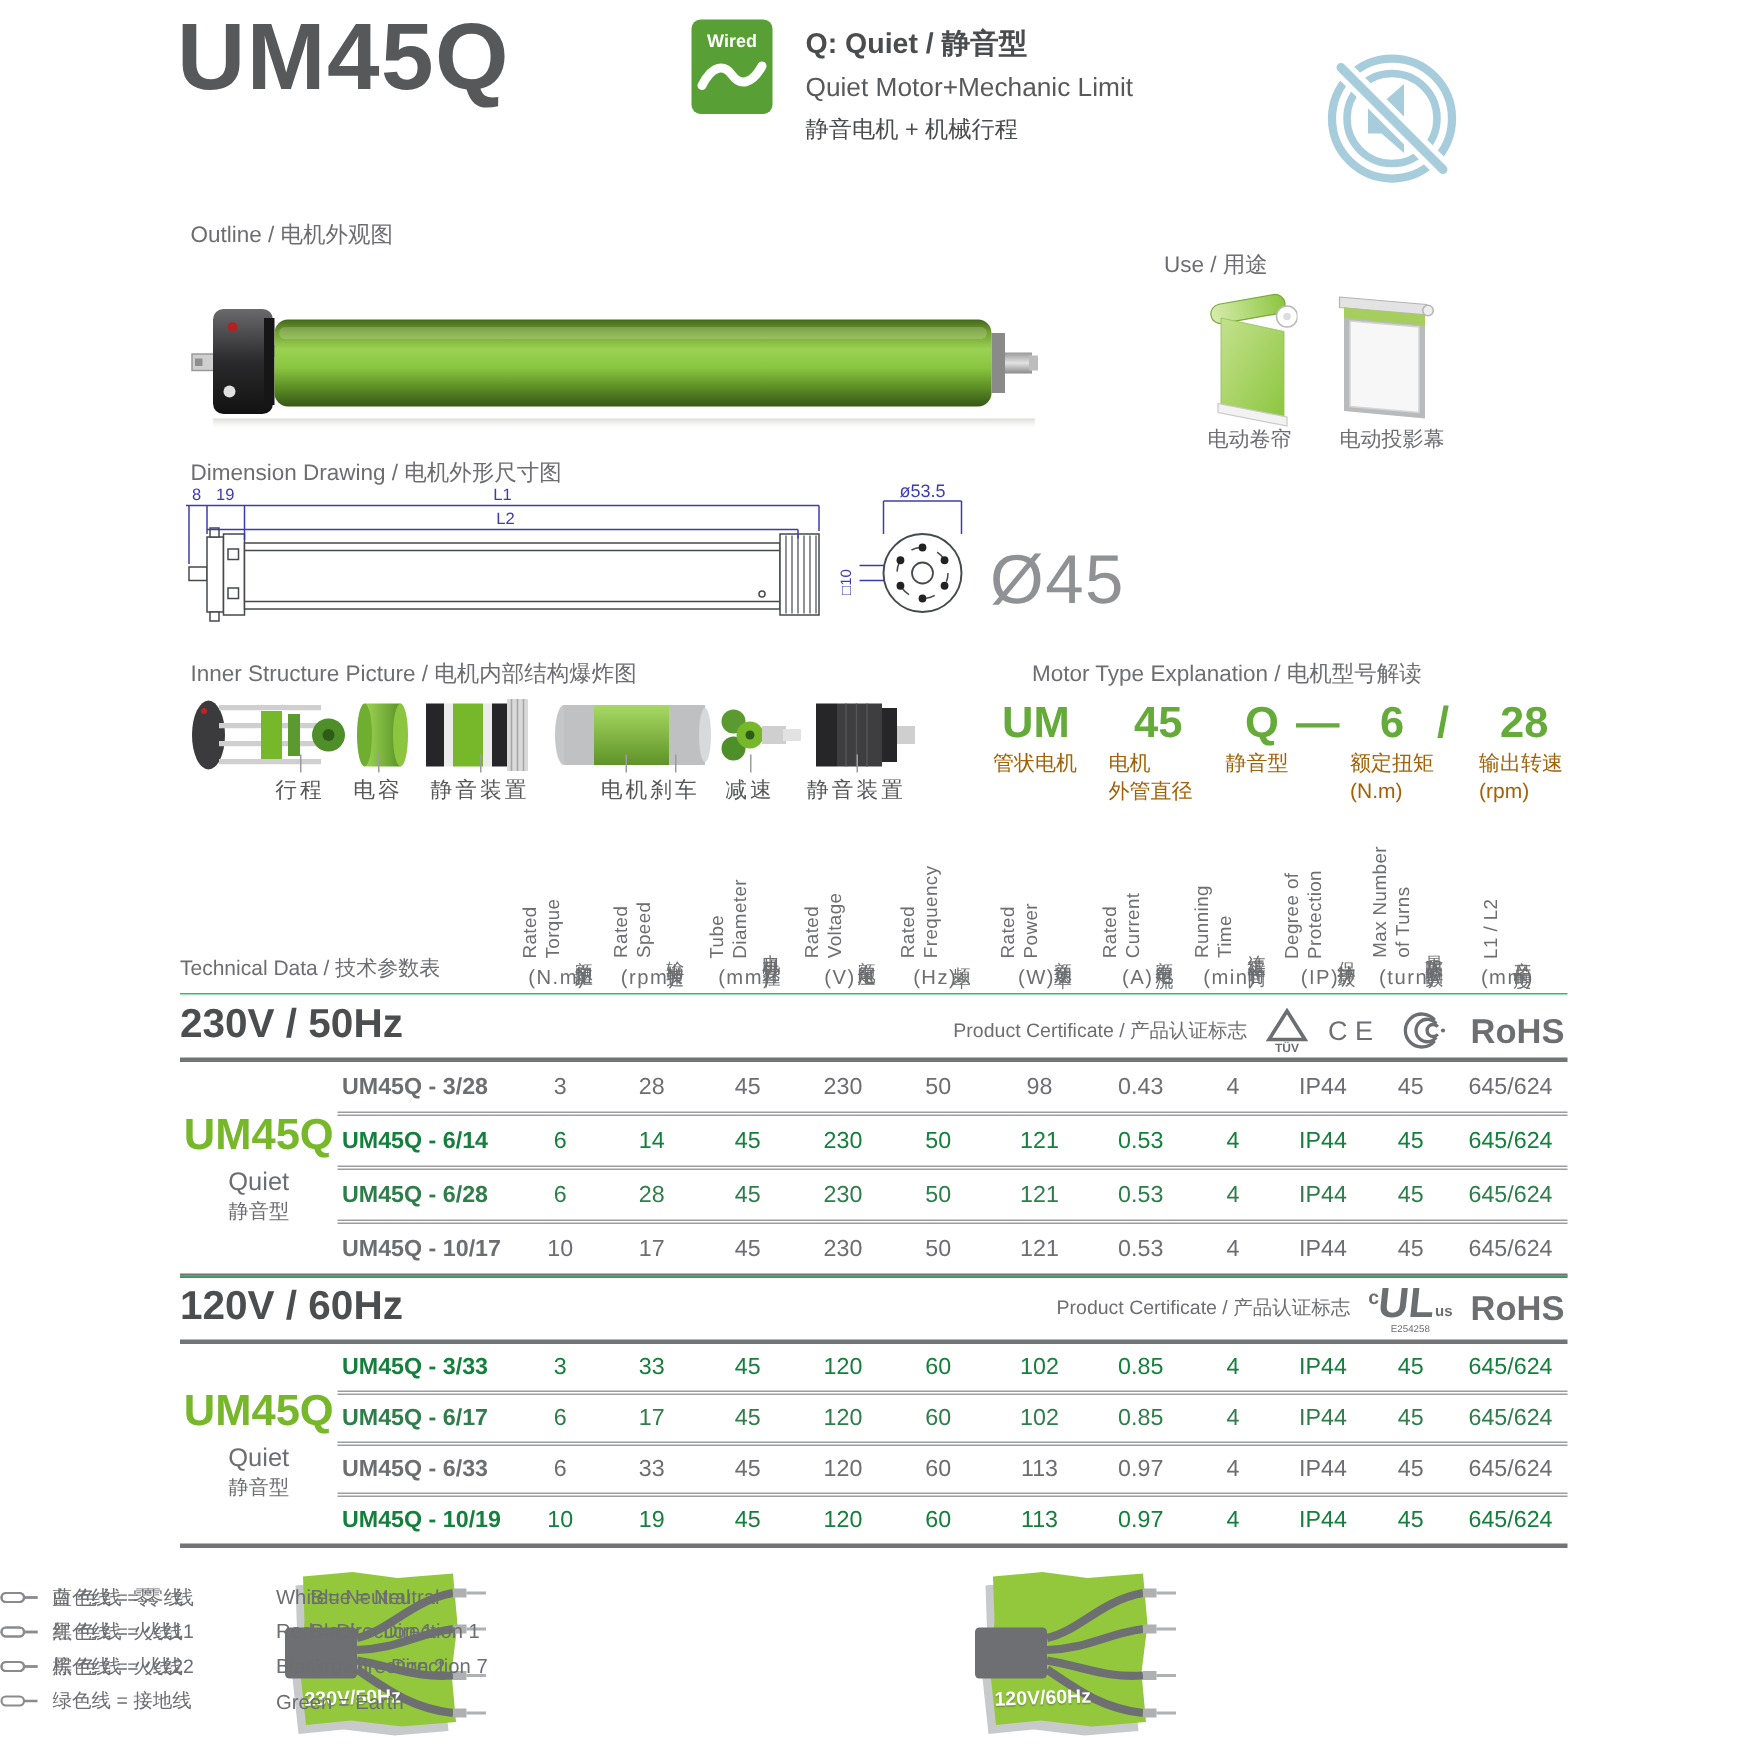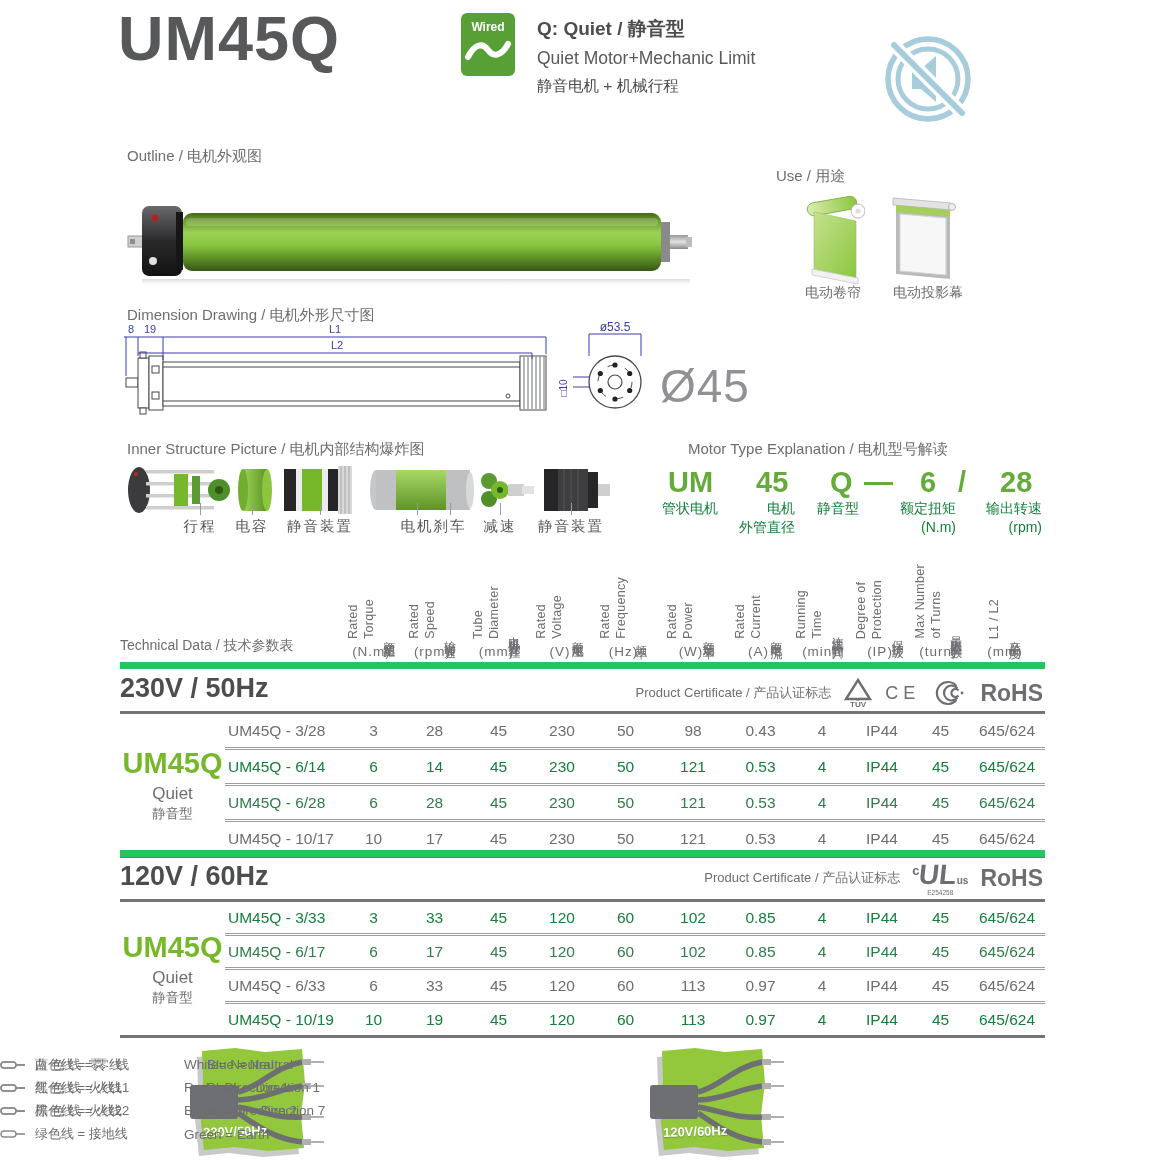--- a/index.html
+++ b/index.html
@@ -16,43 +16,43 @@
   #subtitle{position:absolute;left:537px;top:16px;color:#4b4c4e}
   #subtitle .l1{font-size:19px;font-weight:bold}
   #subtitle .l2{font-size:17.5px;color:#58595b;margin-top:6px}
   #subtitle .l3{font-size:15.5px;margin-top:7px}
 
   
   .use-label{position:absolute;top:284px;font-size:14px;transform:translateX(-50%);white-space:nowrap}
 
   
   .mt-code{position:absolute;top:466px;font-size:29px;font-weight:bold;color:#64ab3a;white-space:nowrap}
-  .mt-label{position:absolute;top:499px;transform:translateX(-50%);font-size:14px;color:#15803d;
-            text-align:right;white-space:pre-line;line-height:1.35}
+  .mt-label{position:absolute;top:499px;transform:translateX(-50%);font-size:14px;color:#a16207;
+            text-align:left;white-space:pre-line;line-height:1.35}
 
   
   .ptick{position:absolute;top:503px;width:1px;height:12px;background:#9a9b9d}
   .plabel{position:absolute;top:517px;transform:translateX(-50%);font-size:14.5px;color:#565759;
           letter-spacing:2px;white-space:nowrap}
 
   
   #col-headers{position:absolute;left:120px;top:542px;width:925px;height:117px;display:grid;
                grid-template-columns:223px 57px 65px 63px 64px 63px 72px 63px 60px 60px 57px 76px;align-items:end}
   #techdata-label{align-self:end;justify-self:start;font-size:14px;padding-bottom:4px;white-space:nowrap}
   .col-h{display:flex;flex-direction:column;align-items:center;justify-content:flex-end}
   .hdr-pair{display:flex;align-items:flex-end;gap:3px}
   .hdr-en{writing-mode:vertical-rl;transform:rotate(180deg);font-size:12.5px;line-height:1.25;
           white-space:pre-line;letter-spacing:.3px;color:#6d6e71}
   .hdr-cn{writing-mode:vertical-rl;text-orientation:upright;font-size:12px;letter-spacing:2px;color:#6d6e71}
   .hdr-unit{font-size:13.5px;margin-top:5px;letter-spacing:1px}
 
   
   .spec-section{position:absolute;left:120px;width:925px}
   #sec230{top:662px} #sec120{top:850px}
-  .sec-head{position:relative;height:42px;border-top:7px solid #22c55e}
+  .sec-head{position:relative;height:42px;border-top:1px solid #22c55e}
   .sec-head h2{position:absolute;left:0;top:4px;margin:0;font-size:27px;font-weight:bold;color:#4c4d4f}
   .certs{position:absolute;right:2px;bottom:3px;display:flex;align-items:center;gap:12px;color:#6d6e71}
   .cert-label{font-size:13px;white-space:nowrap}
   .ce{font-size:18px;font-weight:normal;letter-spacing:5px}
   .rohs{font-size:23px;font-weight:bold}
   .cul-wrap{display:flex;flex-direction:column;align-items:center;line-height:1}
   .cul{display:flex;align-items:flex-start;font-weight:bold}
   .cul-c{font-size:13px;margin-top:3px}
   .cul-ul{font-size:28px;transform:skewX(-6deg)}
   .cul-us{font-size:10px;margin-top:15px}
@@ -61,21 +61,21 @@
   .group{position:absolute;left:0;top:0;bottom:0;width:105px;display:flex;flex-direction:column;
          align-items:center;justify-content:center;text-align:center}
   .g-model{font-size:29px;font-weight:bold;color:#76b82a}
   .g-en{font-size:17px;margin-top:4px;color:#6d6e71}
   .g-cn{font-size:13.5px;margin-top:1px;color:#6d6e71}
   .rows{margin-left:105px}
   .trow{display:grid;grid-template-columns:120px 57px 65px 63px 64px 63px 72px 63px 60px 60px 57px 76px;align-items:center}
   #sec230 .trow{height:33px} #sec120 .trow{height:31px}
   .rowsep{height:1px;border-top:1px solid #9b9da0;border-bottom:1px solid #9b9da0}
   .cell{font-size:15.5px}
-  .model{font-weight:normal;padding-left:3px;white-space:nowrap}
+  .model{font-weight:bold;padding-left:3px;white-space:nowrap}
   .val{text-align:center}
   .gray{color:#6d6e71}.blue{color:#15803d}.green{color:#2e7d4a}
 
   
   .wv{position:absolute;color:#fff;font-weight:bold;font-size:13px;text-shadow:0 1px 1px rgba(60,60,60,.4)}
   .legend{position:absolute;top:1053px;display:flex;flex-direction:column}
   .lg-line{display:flex;align-items:center;height:23.2px;gap:9px}
   .lg-cn{font-size:13px;white-space:pre;width:163px;color:#6d6e71}
   .lg-en{font-size:13.5px;white-space:pre;color:#6d6e71}
   #legend-120 .lg-cn{width:140px}

